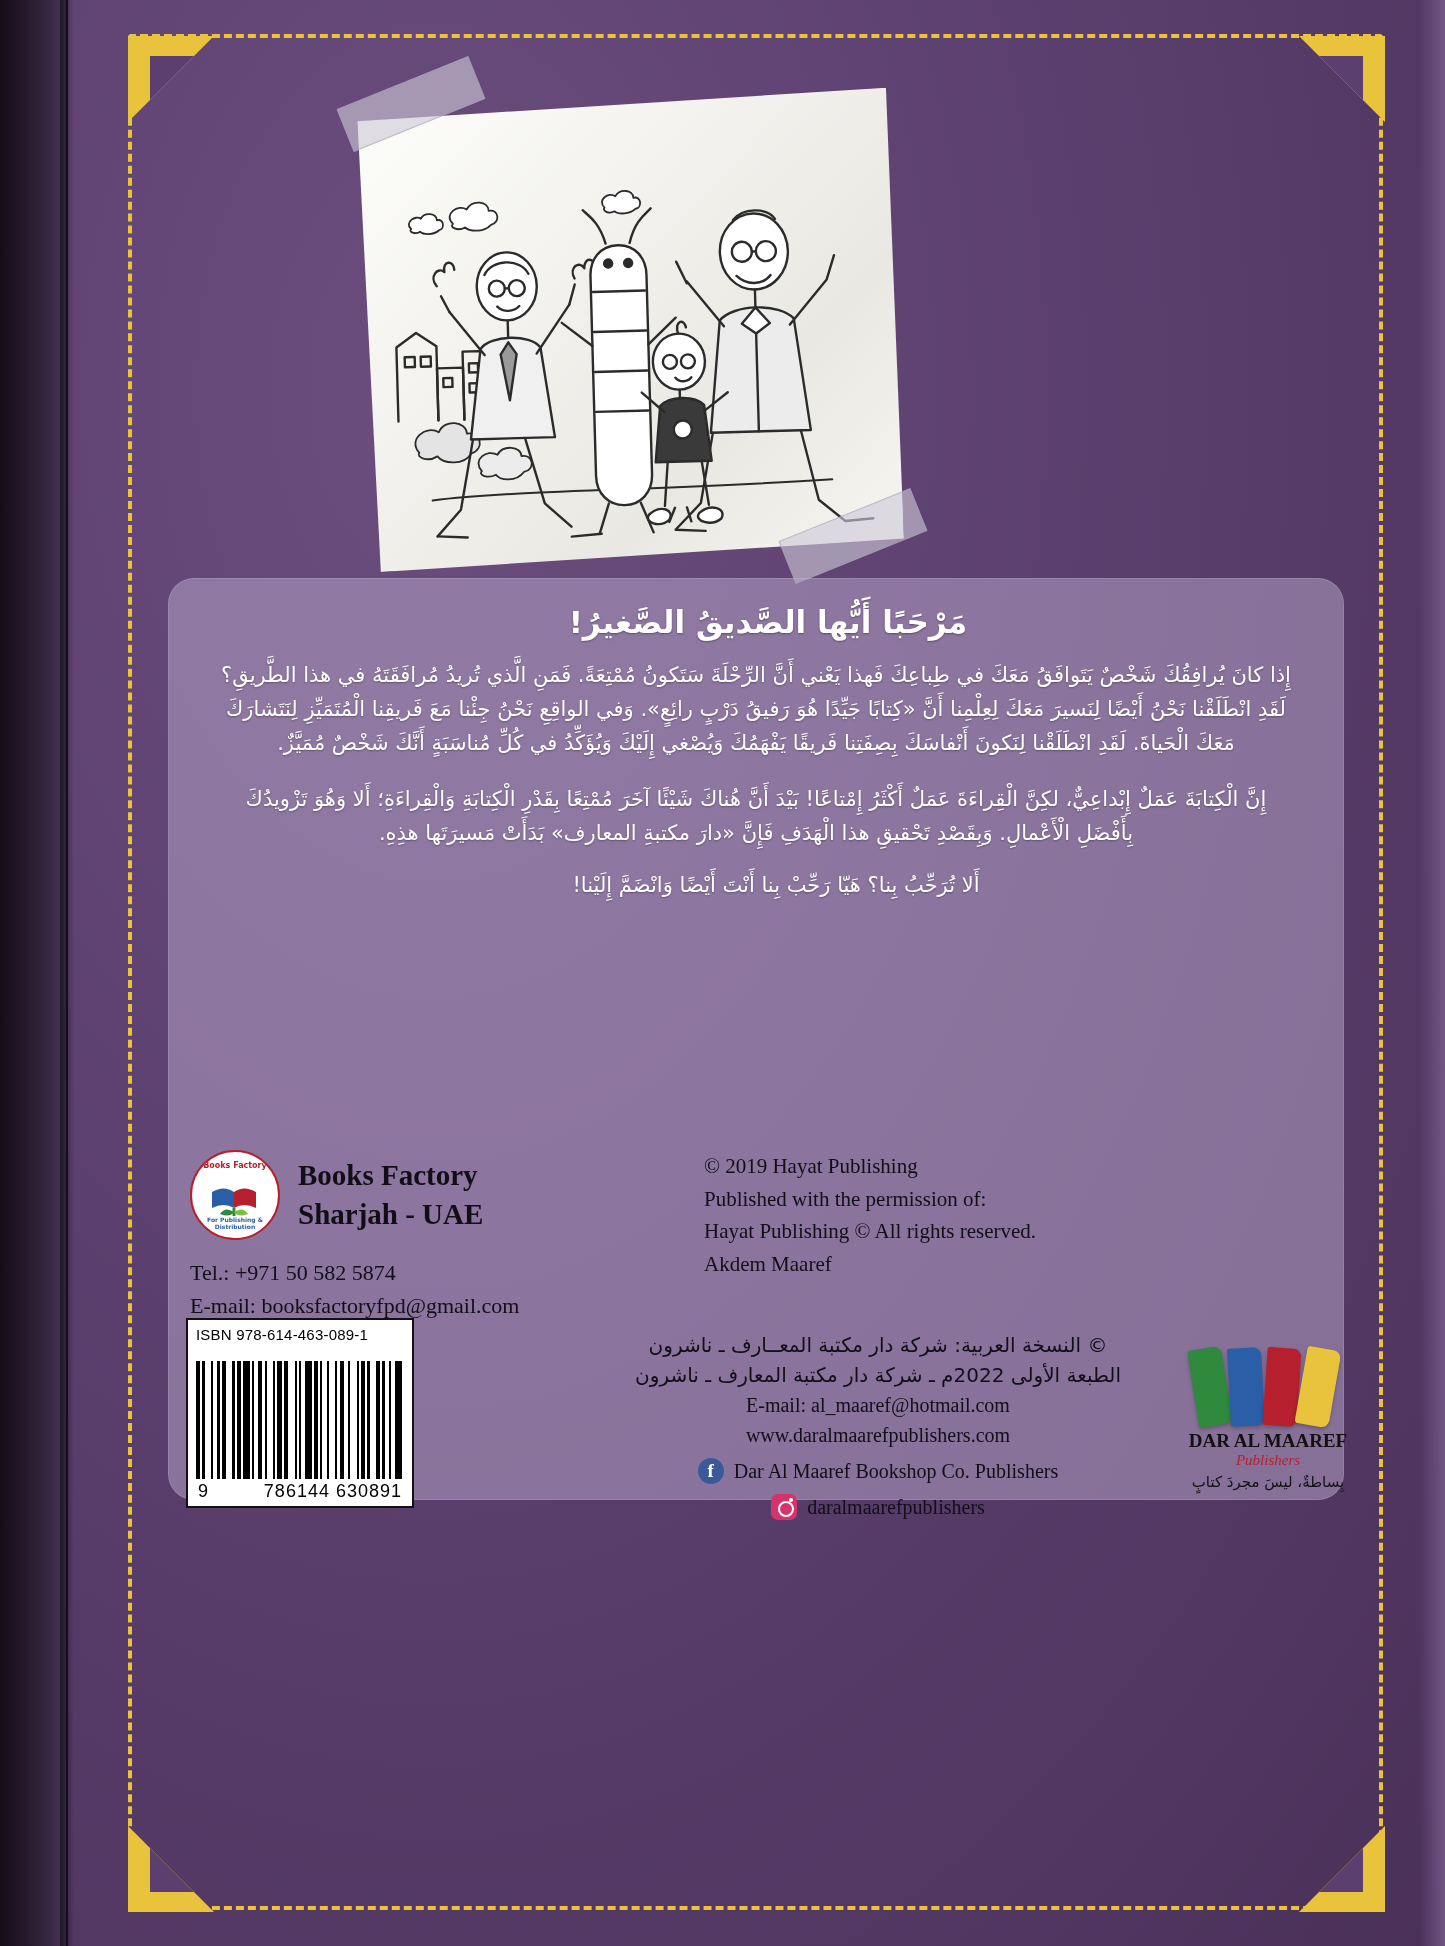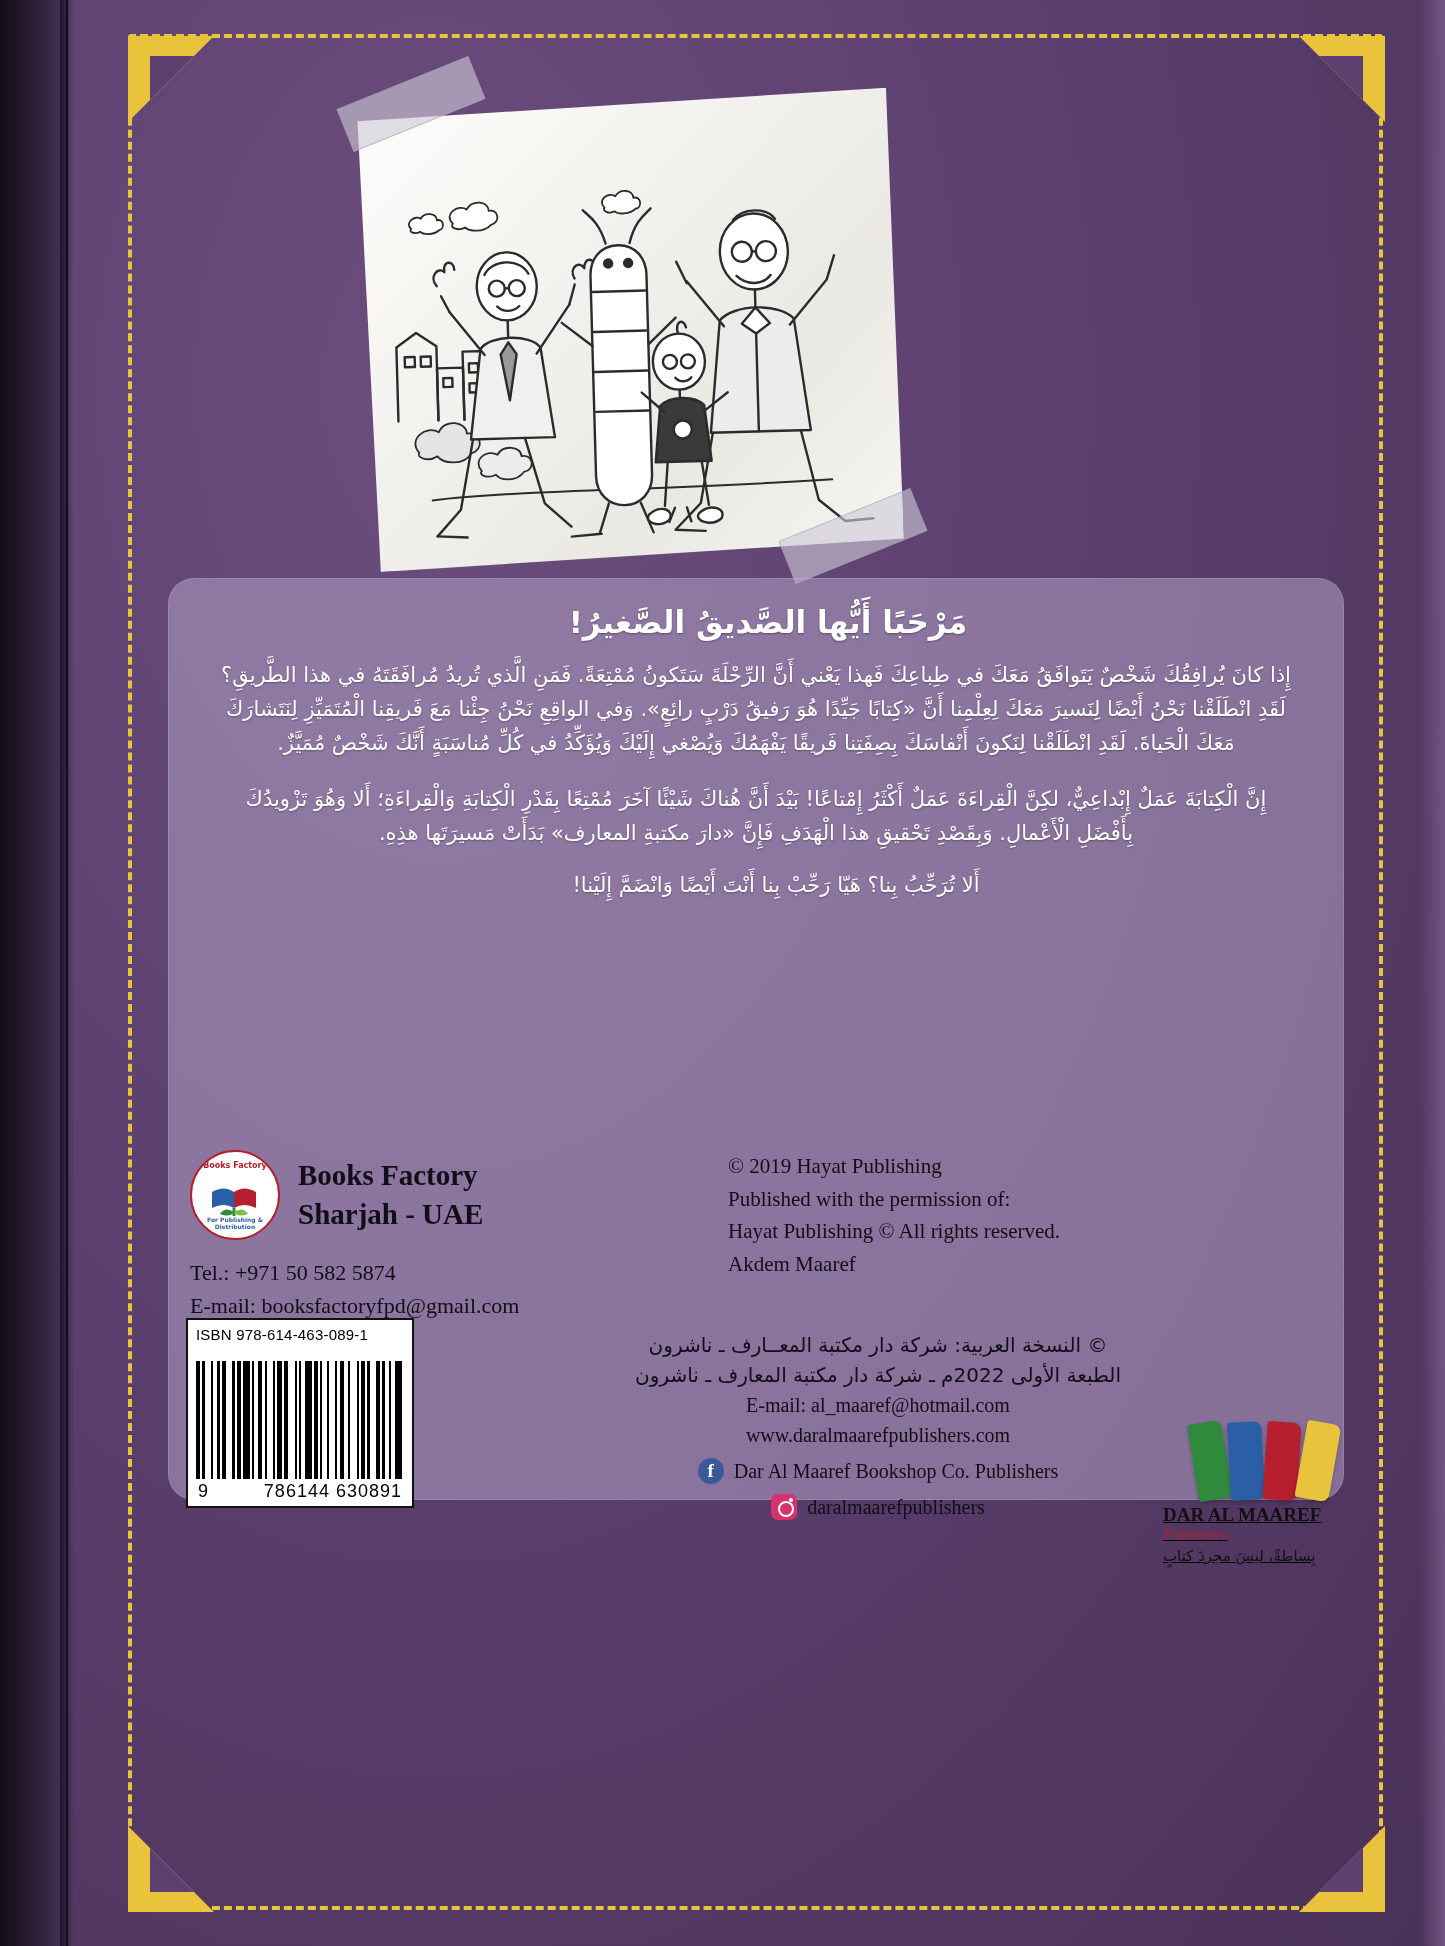--- a/index.html
+++ b/index.html
@@ -218,21 +218,21 @@
   }
   .fb-icon {
     width: 26px; height: 26px; border-radius: 50%;
     background: #3b5998; color: #fff; flex: none;
     font-family: "Liberation Serif", serif; font-weight: bold;
     font-size: 19px; line-height: 26px; text-align: center;
   }
 
   .right-credits {
     position: absolute;
-    right: 156px; top: 0; width: 460px;
+    right: 180px; top: 0; width: 460px;
     font-family: "Liberation Serif", serif;
     font-size: 21px;
     line-height: 1.55;
     color: #120e17;
     text-align: left;
   }
 
   
   .ar-pub {
     position: absolute;
@@ -273,24 +273,23 @@
     color: #000;
     display: flex;
     justify-content: space-between;
     padding: 2px 2px 0 2px;
     letter-spacing: 1px;
   }
 
   
   #darmaaref-logo {
     position: absolute;
-    right: 72px; top: 1404px;
+    right: 72px; top: 1330px;
     width: 210px; height: 180px;
-    text-align: left;
-    text-decoration: underline;
+    text-align: center;
   }
   .dm-books { position: relative; height: 96px; }
   .dm-book {
     position: absolute; bottom: 0; width: 34px; height: 78px;
     border-radius: 3px 8px 8px 3px;
     box-shadow: 0 2px 4px rgba(0,0,0,.25);
   }
   .dm-name {
     font-family: "Liberation Serif", serif;
     font-weight: bold; font-size: 19px; color: #111; margin-top: 4px;

